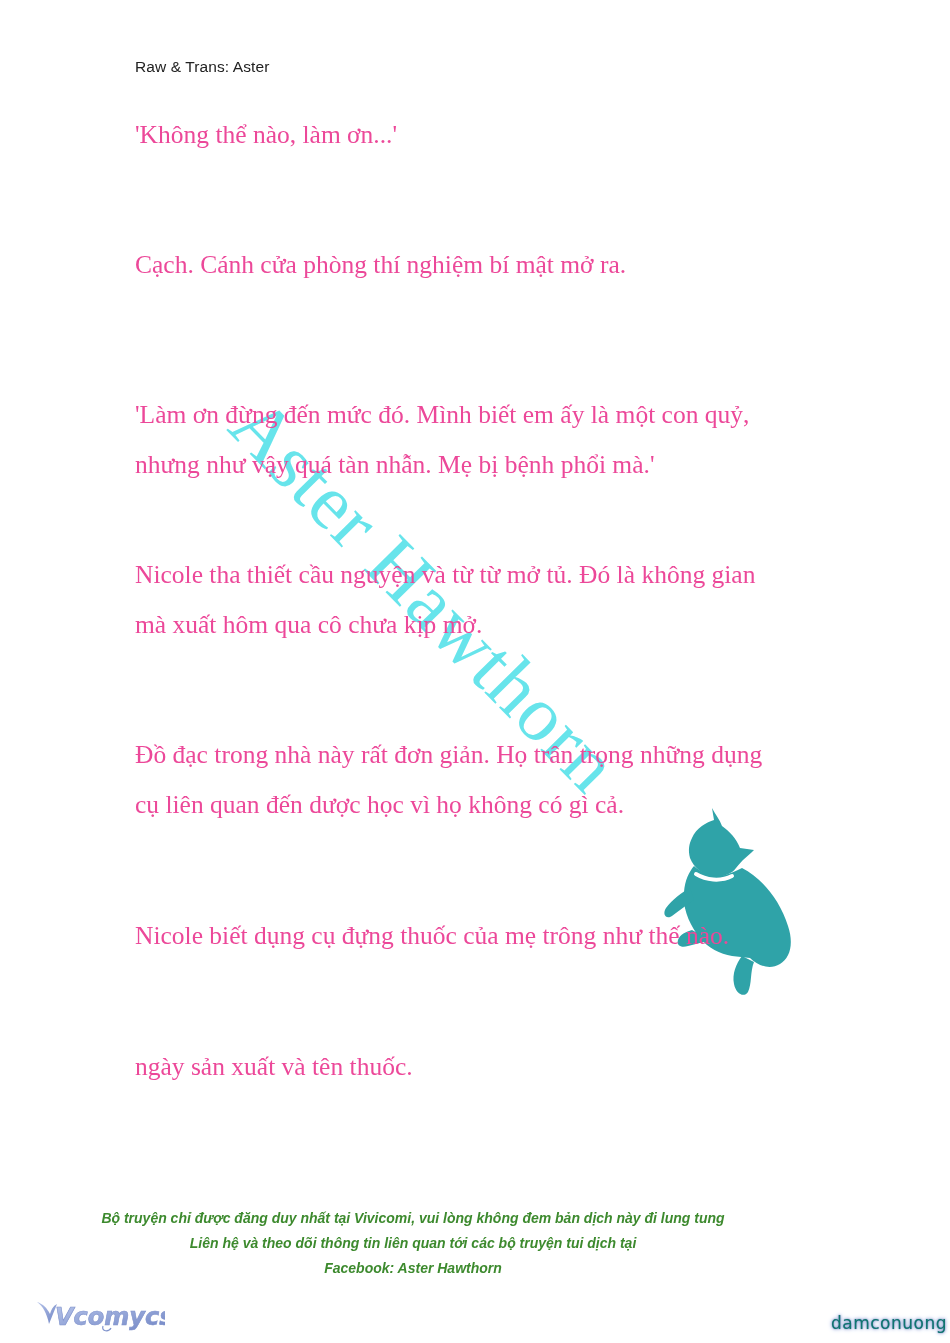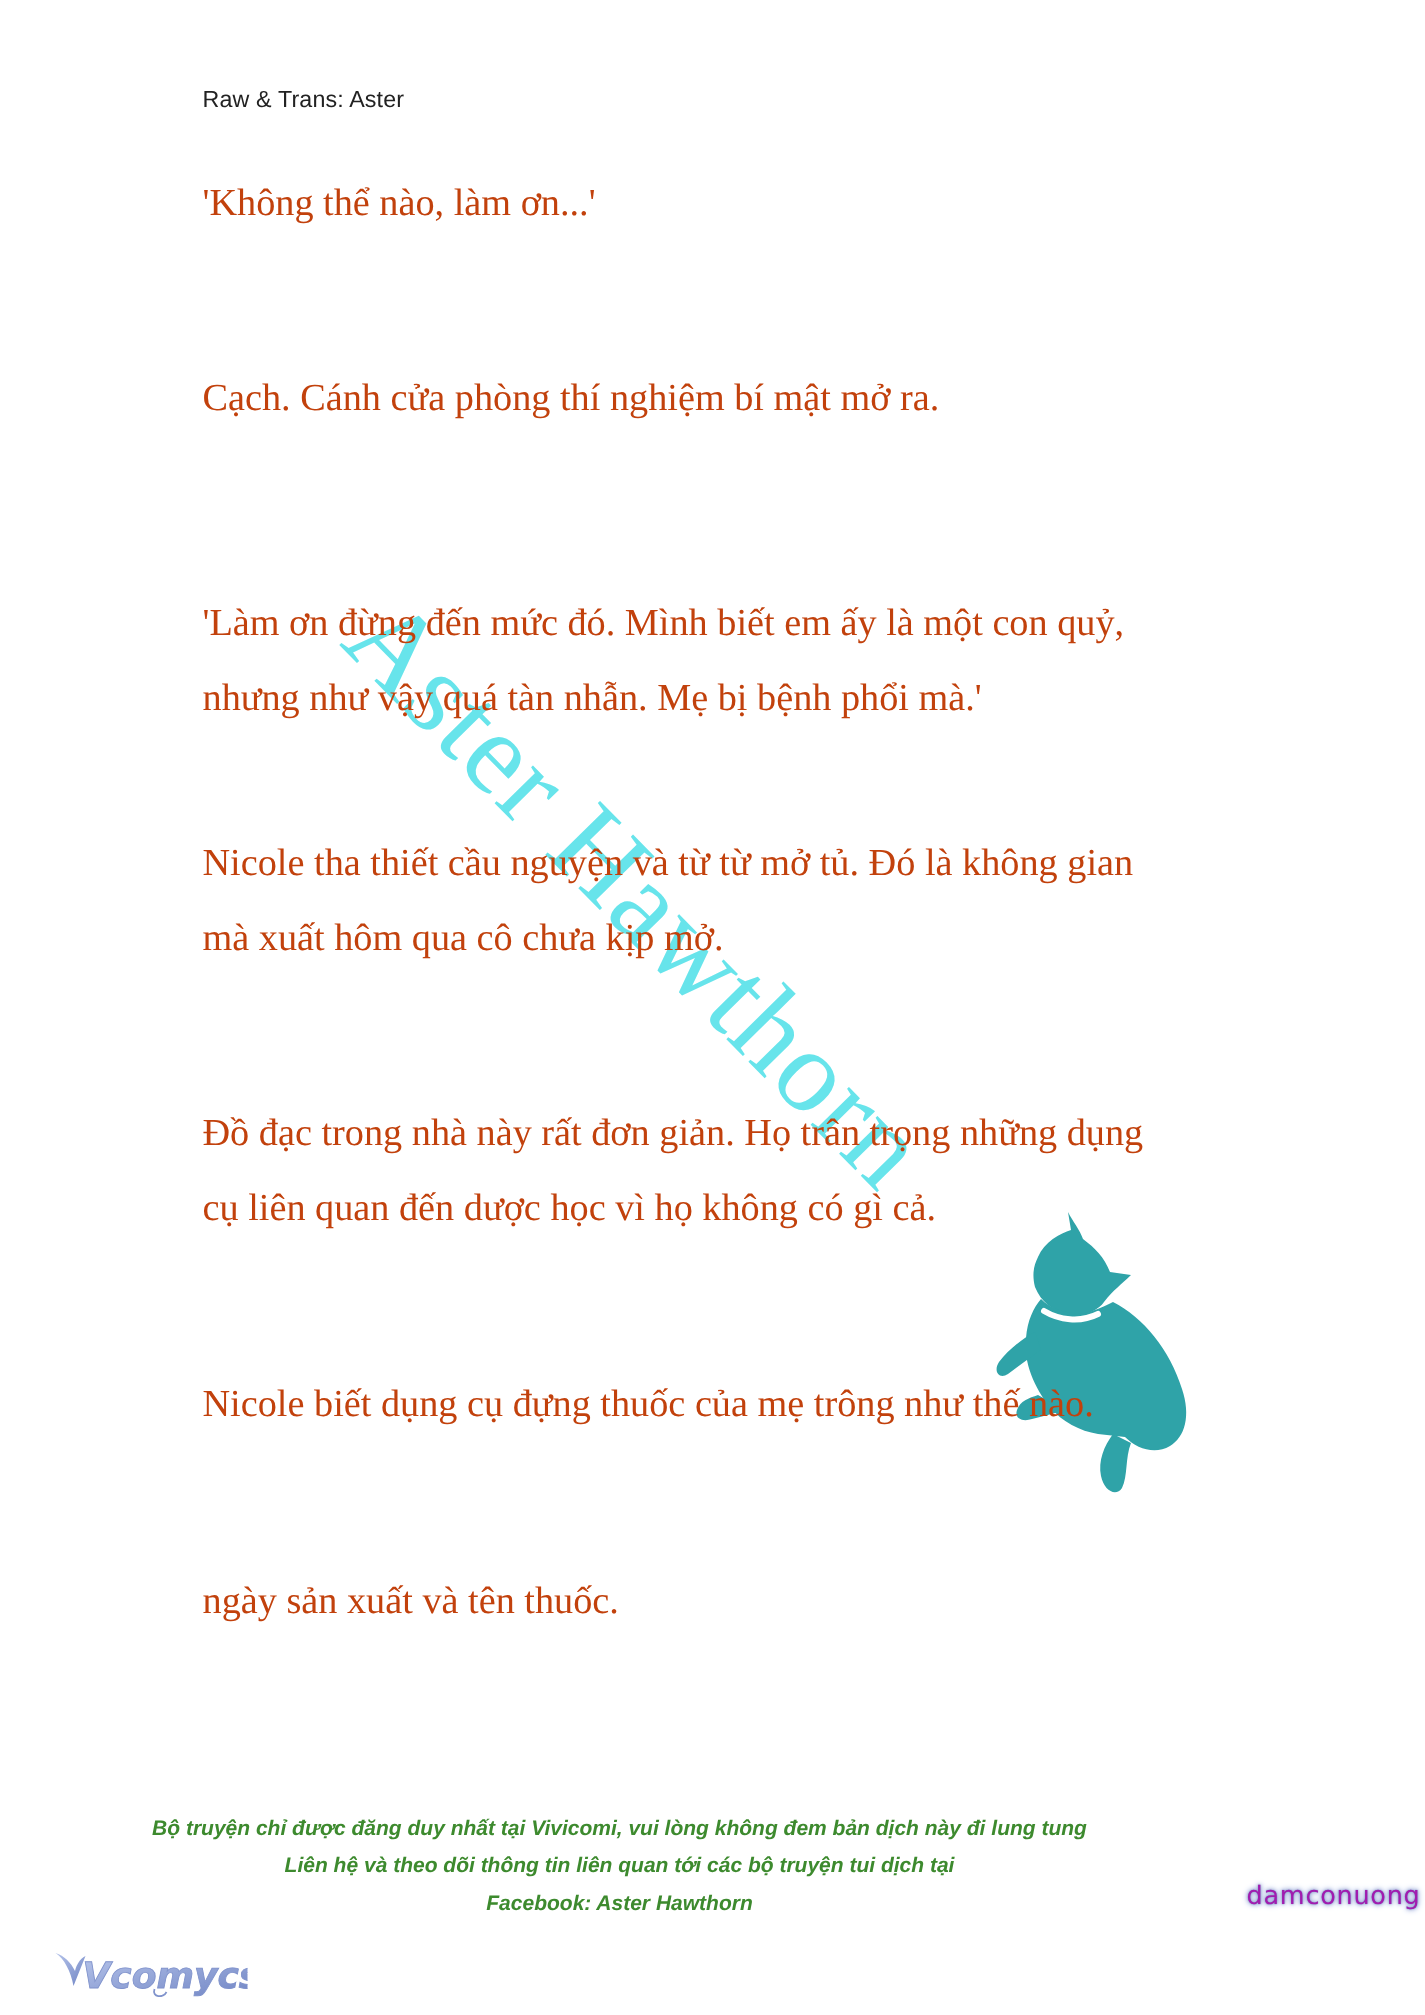--- a/index.html
+++ b/index.html
@@ -28,21 +28,21 @@
       font-size: 15.5px;
       color: #222222;
       letter-spacing: 0.1px;
     }
     .para {
       position: absolute;
       left: 116px;
       width: 730px;
       font-size: 25.5px;
       line-height: 50px;
-      color: #c2410c;
+      color: #ec4899;
       margin: 0;
     }
     .para .line { display: block; white-space: nowrap; }
     .watermark {
       position: absolute;
       left: 98px;
       top: 555px;
       font-family: "Liberation Serif", serif;
       font-size: 78px;
       color: #5fe3ea;
@@ -80,24 +80,24 @@
     .logo-left {
       position: absolute;
       left: 16px;
       top: 1296px;
       width: 130px;
       height: 38px;
     }
     .logo-right {
       position: absolute;
       left: 812px;
-      top: 1254px;
+      top: 1313px;
       font-family: "DejaVu Sans", sans-serif;
       font-size: 17px;
-      color: #a21caf;
+      color: #0f766e;
       text-shadow: 0 0 3px #7d8fc8, 0 0 5px #9fb0e0, 0 0 1px #5c70b0;
       letter-spacing: 0.5px;
     }
   </style>
 </head>
 <body>
 
 <div class="page">
 
   <div class="watermark">Aster Hawthorn</div>

